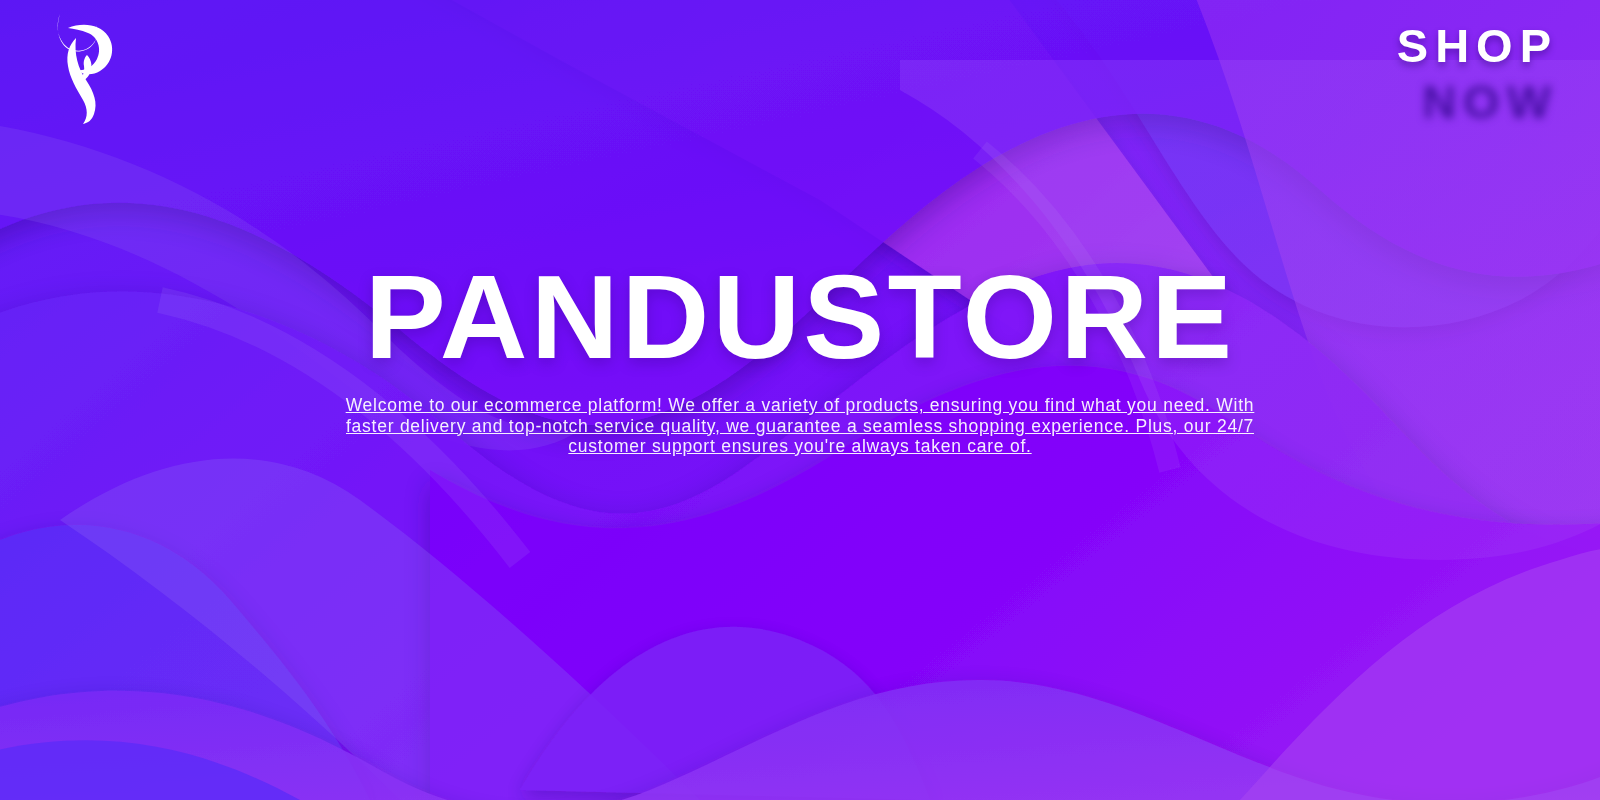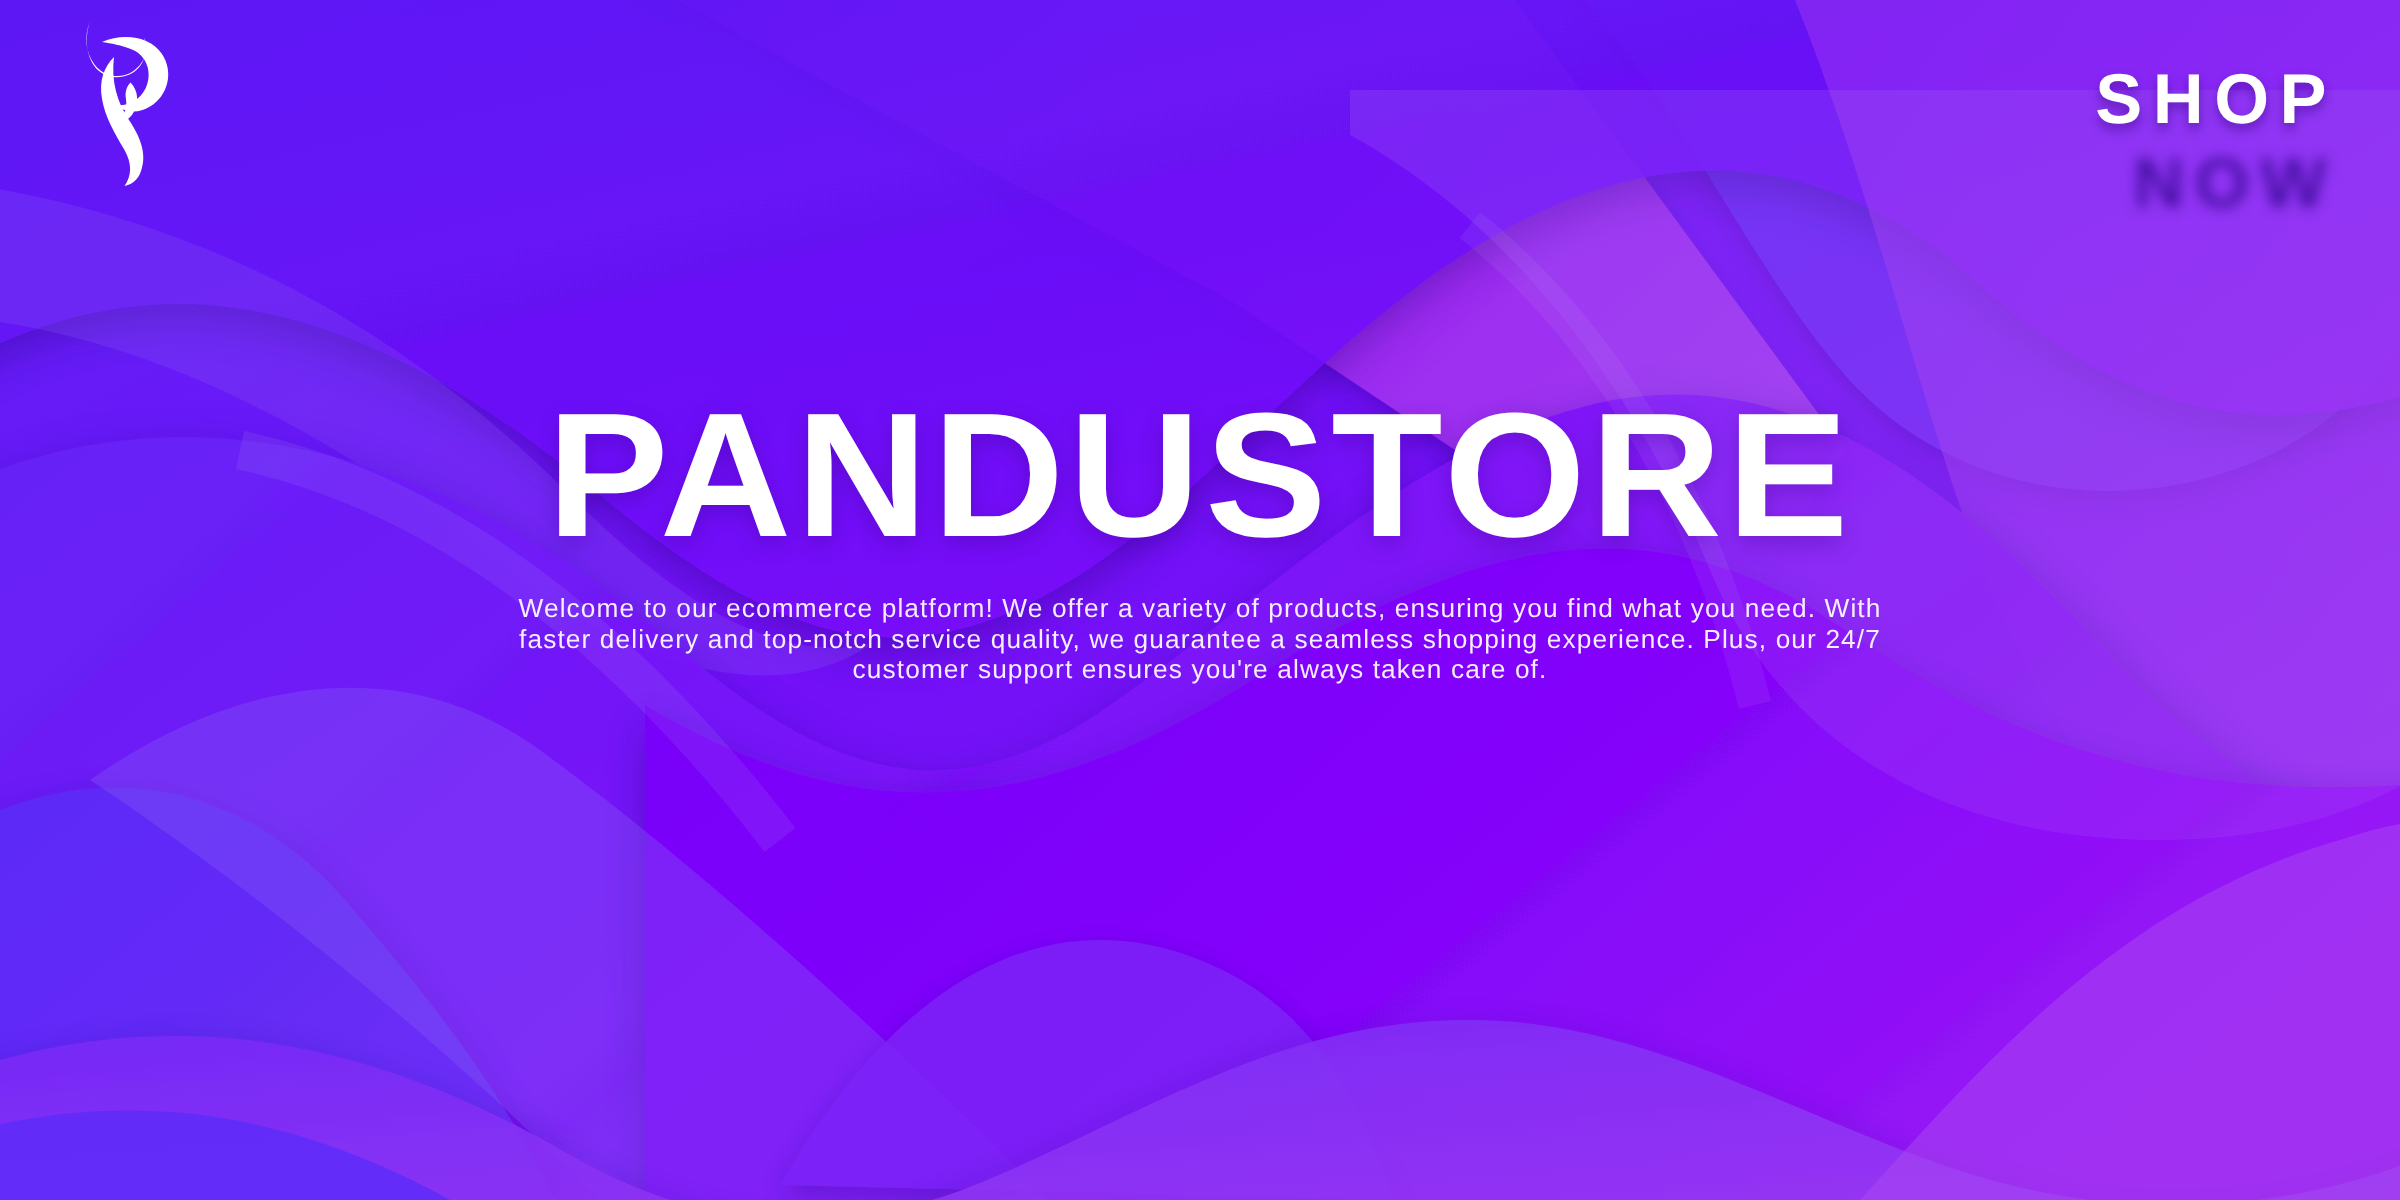--- a/index.html
+++ b/index.html
@@ -41,21 +41,20 @@
   }
 
   
   #shop-now {
     position: absolute;
     right: 40px;
     top: 22px;
     z-index: 30;
     text-align: right;
     line-height: 1;
-    margin-top: 20px;
   }
   #shop-word {
     display: block;
     font-family: "Liberation Sans", sans-serif;
     font-weight: 700;
     font-size: 47px;
     letter-spacing: 7px;
     color: #ffffff;
     text-shadow: 0 4px 7px rgba(40, 0, 110, 0.45);
     padding-right: 2px;
@@ -105,20 +104,21 @@
   #hero-desc {
     width: 910px;
     margin: 19px auto 0 auto;
     font-family: "Liberation Sans", sans-serif;
     font-weight: 400;
     font-size: 17.5px;
     letter-spacing: 0.75px;
     line-height: 20.5px;
     color: rgba(255, 255, 255, 0.93);
     text-align: center;
+    text-decoration: underline;
   }
 </style>
 </head>
 <body>
 
 <div id="banner">
 
   <svg id="bg-waves" viewBox="0 0 1600 800" preserveAspectRatio="none" aria-hidden="true">
     <defs>
       <linearGradient id="gBase" x1="0" y1="0" x2="1" y2="1">

